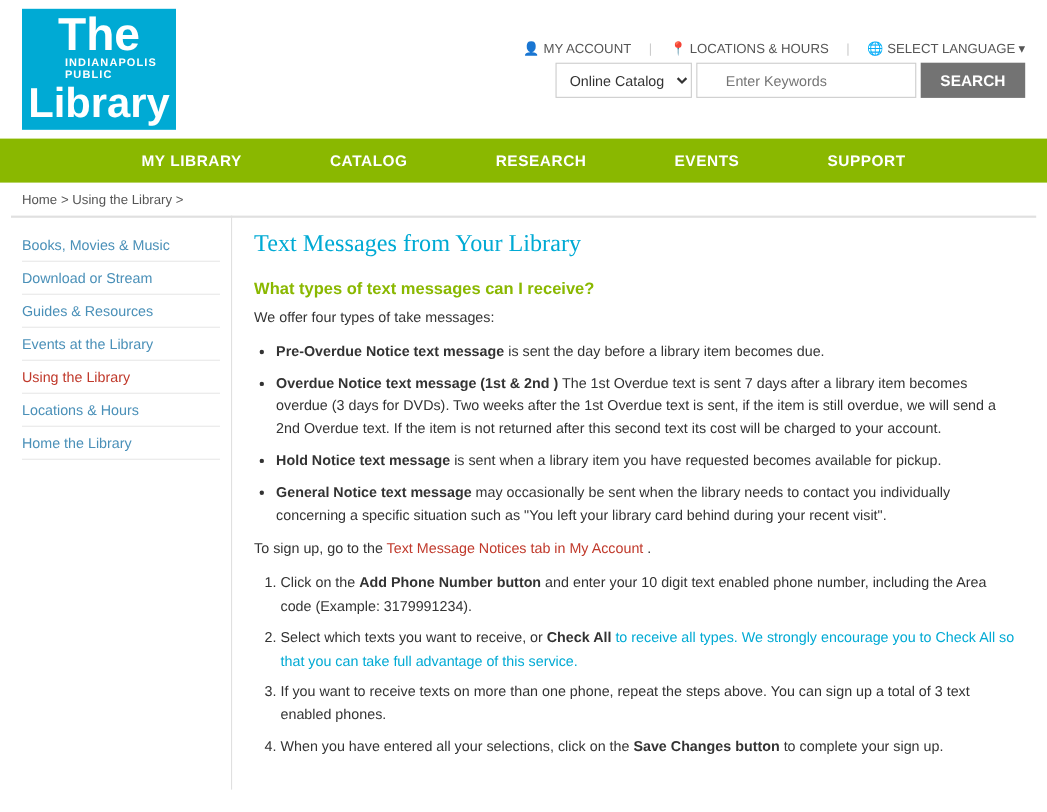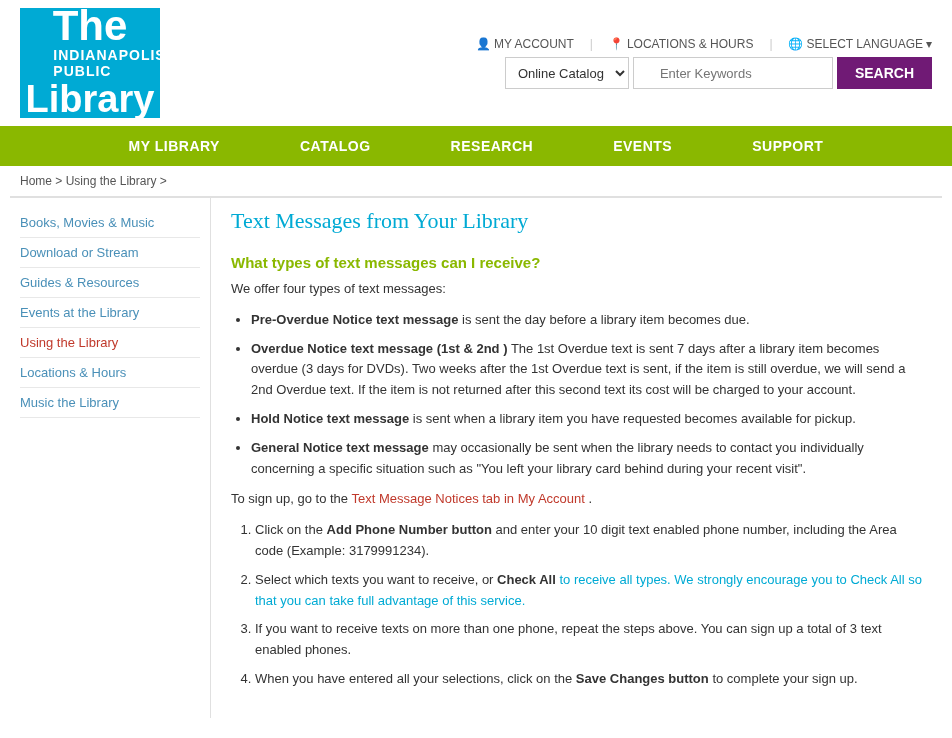--- a/index.html
+++ b/index.html
@@ -23,21 +23,21 @@
       justify-content: center;
       color: white;
       flex-shrink: 0;
     }
     .logo-the {
       font-size: 42px;
       font-weight: bold;
       line-height: 1;
     }
     .logo-indianapolis {
-      font-size: 14px;
+      font-size: 10px;
       letter-spacing: 1px;
       text-transform: uppercase;
       font-weight: bold;
       padding-left: 39px;
     }
     .logo-library {
       font-size: 38px;
       font-weight: bold;
       line-height: 1.1;
     }
@@ -79,21 +79,21 @@
     }
     .search-bar input {
       border: 1px solid #ccc;
       padding: 5px 26px;
       font-size: 13px;
       width: 200px;
       height: 32px;
       color: #999;
     }
     .search-bar button {
-      background: #701a75;
+      background: #737373;
       color: white;
       border: none;
       padding: 5px 18px;
       font-size: 14px;
       font-weight: bold;
       height: 32px;
       cursor: pointer;
       text-transform: uppercase;
     }
 
@@ -262,28 +262,28 @@
 
 <div class="main-layout">
 
   <aside class="sidebar">
     <a href="#">Books, Movies &amp; Music</a>
     <a href="#">Download or Stream</a>
     <a href="#">Guides &amp; Resources</a>
     <a href="#">Events at the Library</a>
     <a href="#" class="active">Using the Library</a>
     <a href="#">Locations &amp; Hours</a>
-    <a href="#">Music the Library</a>
+    <a href="#">Home the Library</a>
   </aside>
 
   <div class="content">
     <h1>Text Messages from Your Library</h1>
 
     <h2>What types of text messages can I receive?</h2>
-    <p>We offer four types of text messages:</p>
+    <p>We offer four types of take messages:</p>
     <ul>
       <li>
         <span class="bold">Pre-Overdue Notice text message</span>
         <span> is sent the day before a library item becomes due.</span>
       </li>
       <li>
         <span class="bold">Overdue Notice text message (1st &amp; 2nd )</span>
         <span> The 1st Overdue text is sent 7 days after a library item becomes overdue (3 days for DVDs). Two weeks after the 1st Overdue text is sent, if the item is still overdue, we will send a 2nd Overdue text. If the item is not returned after this second text its cost will be charged to your account.</span>
       </li>
       <li>

